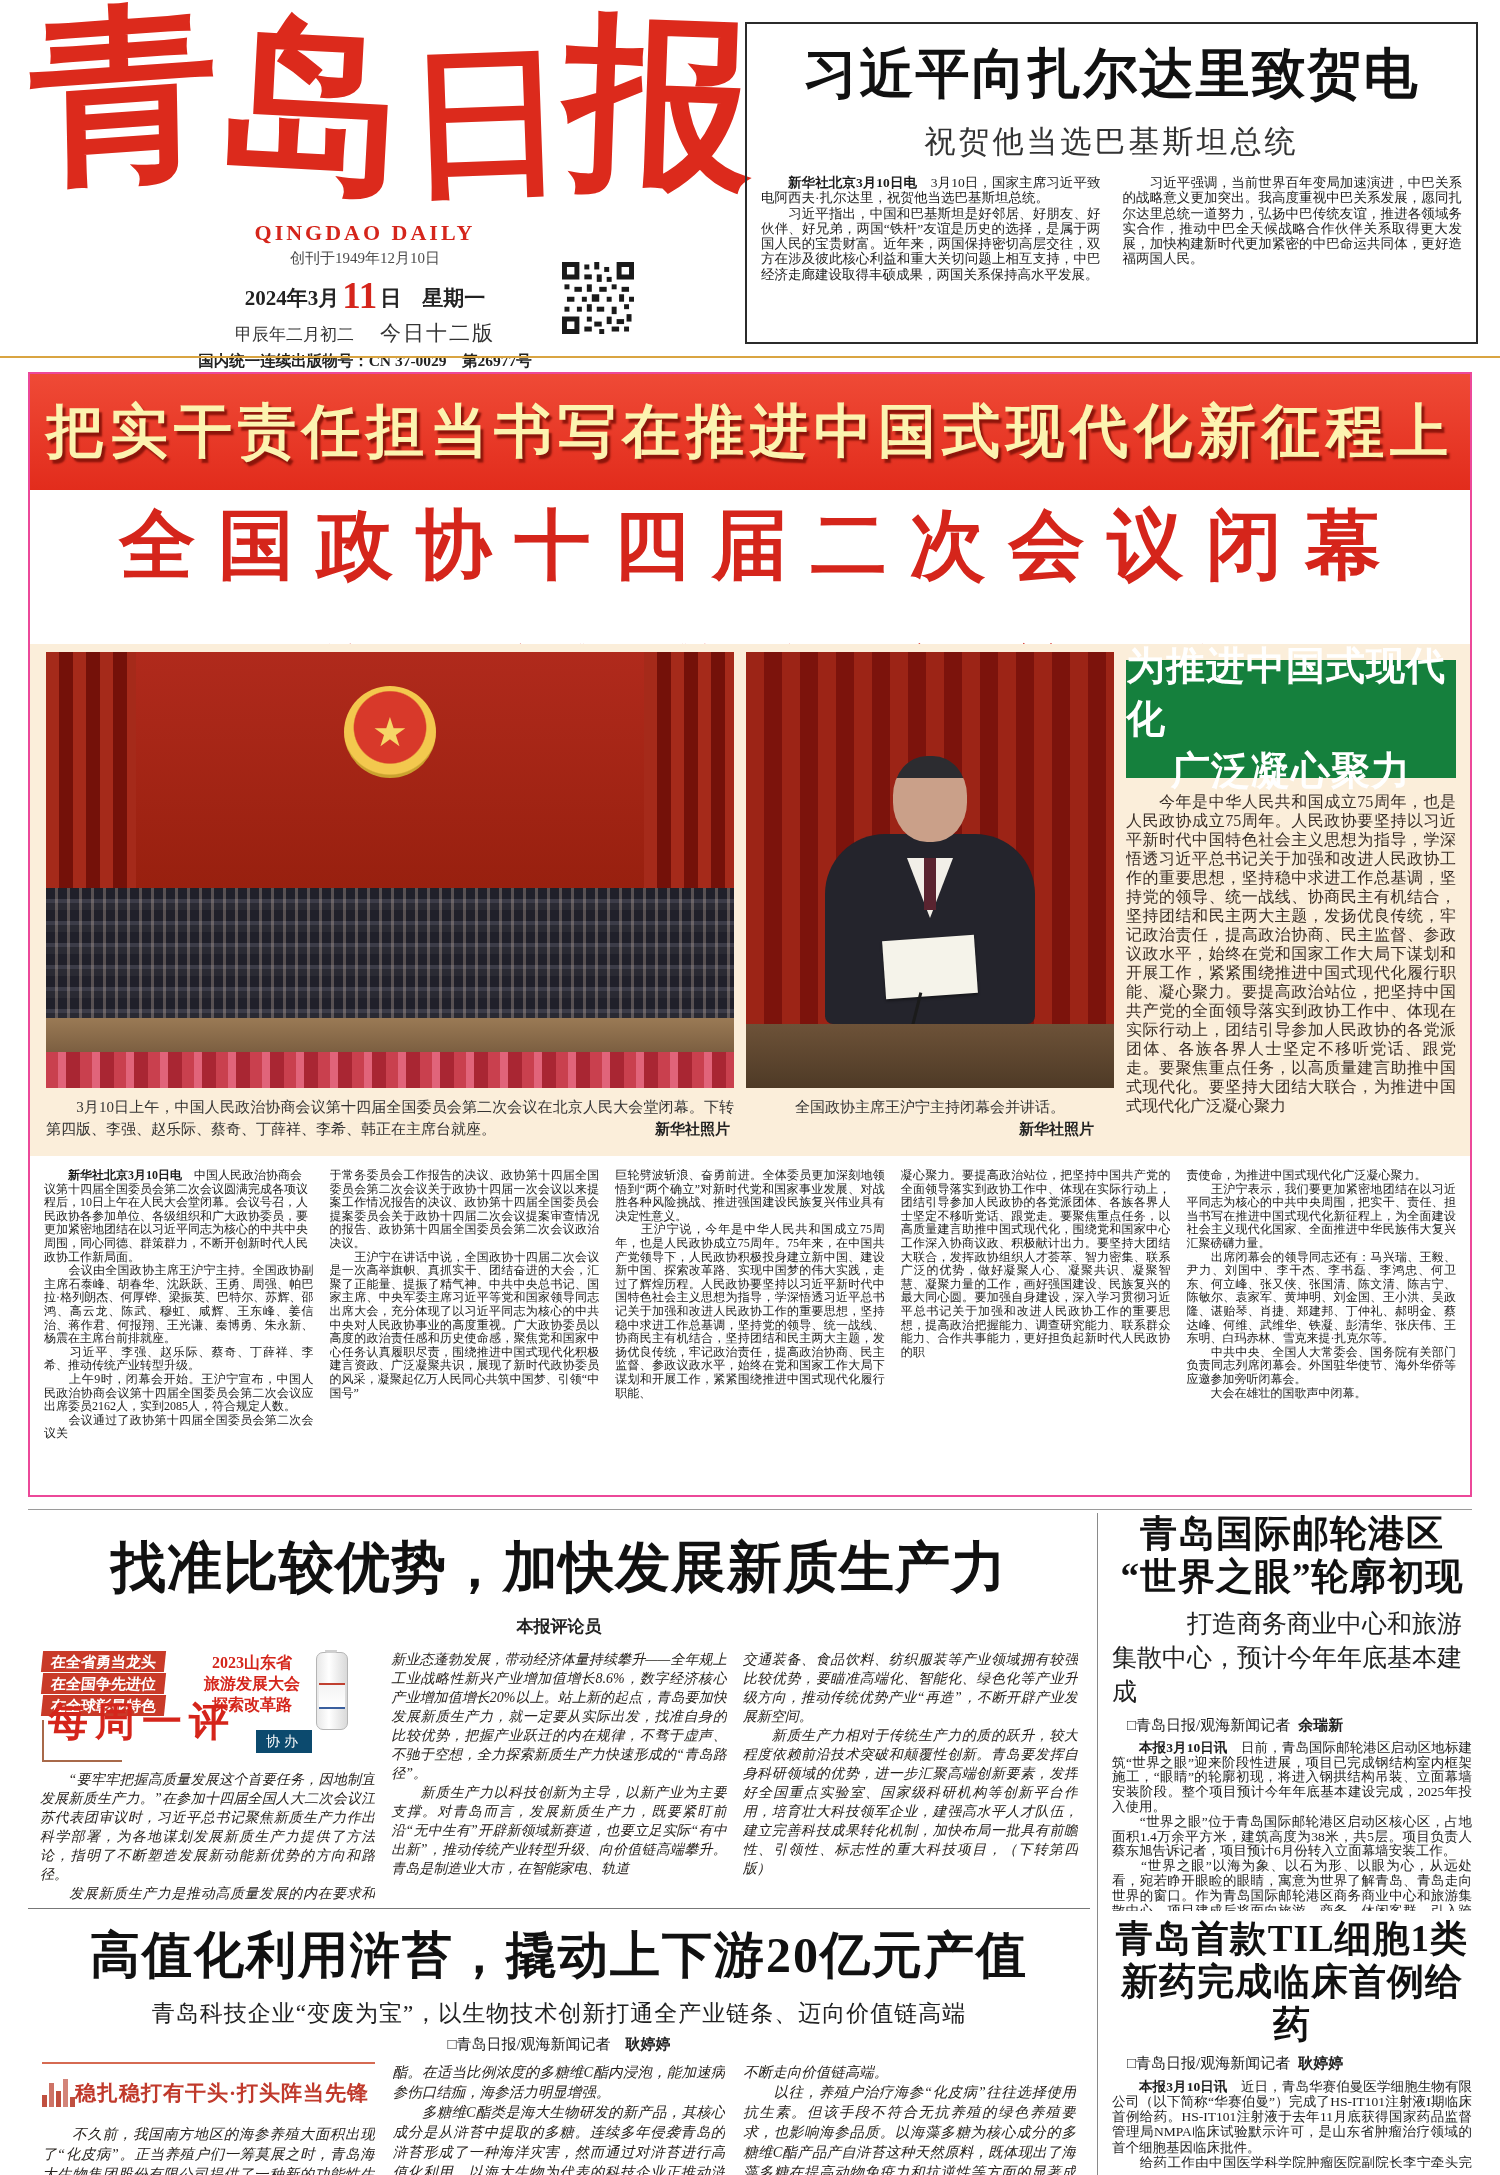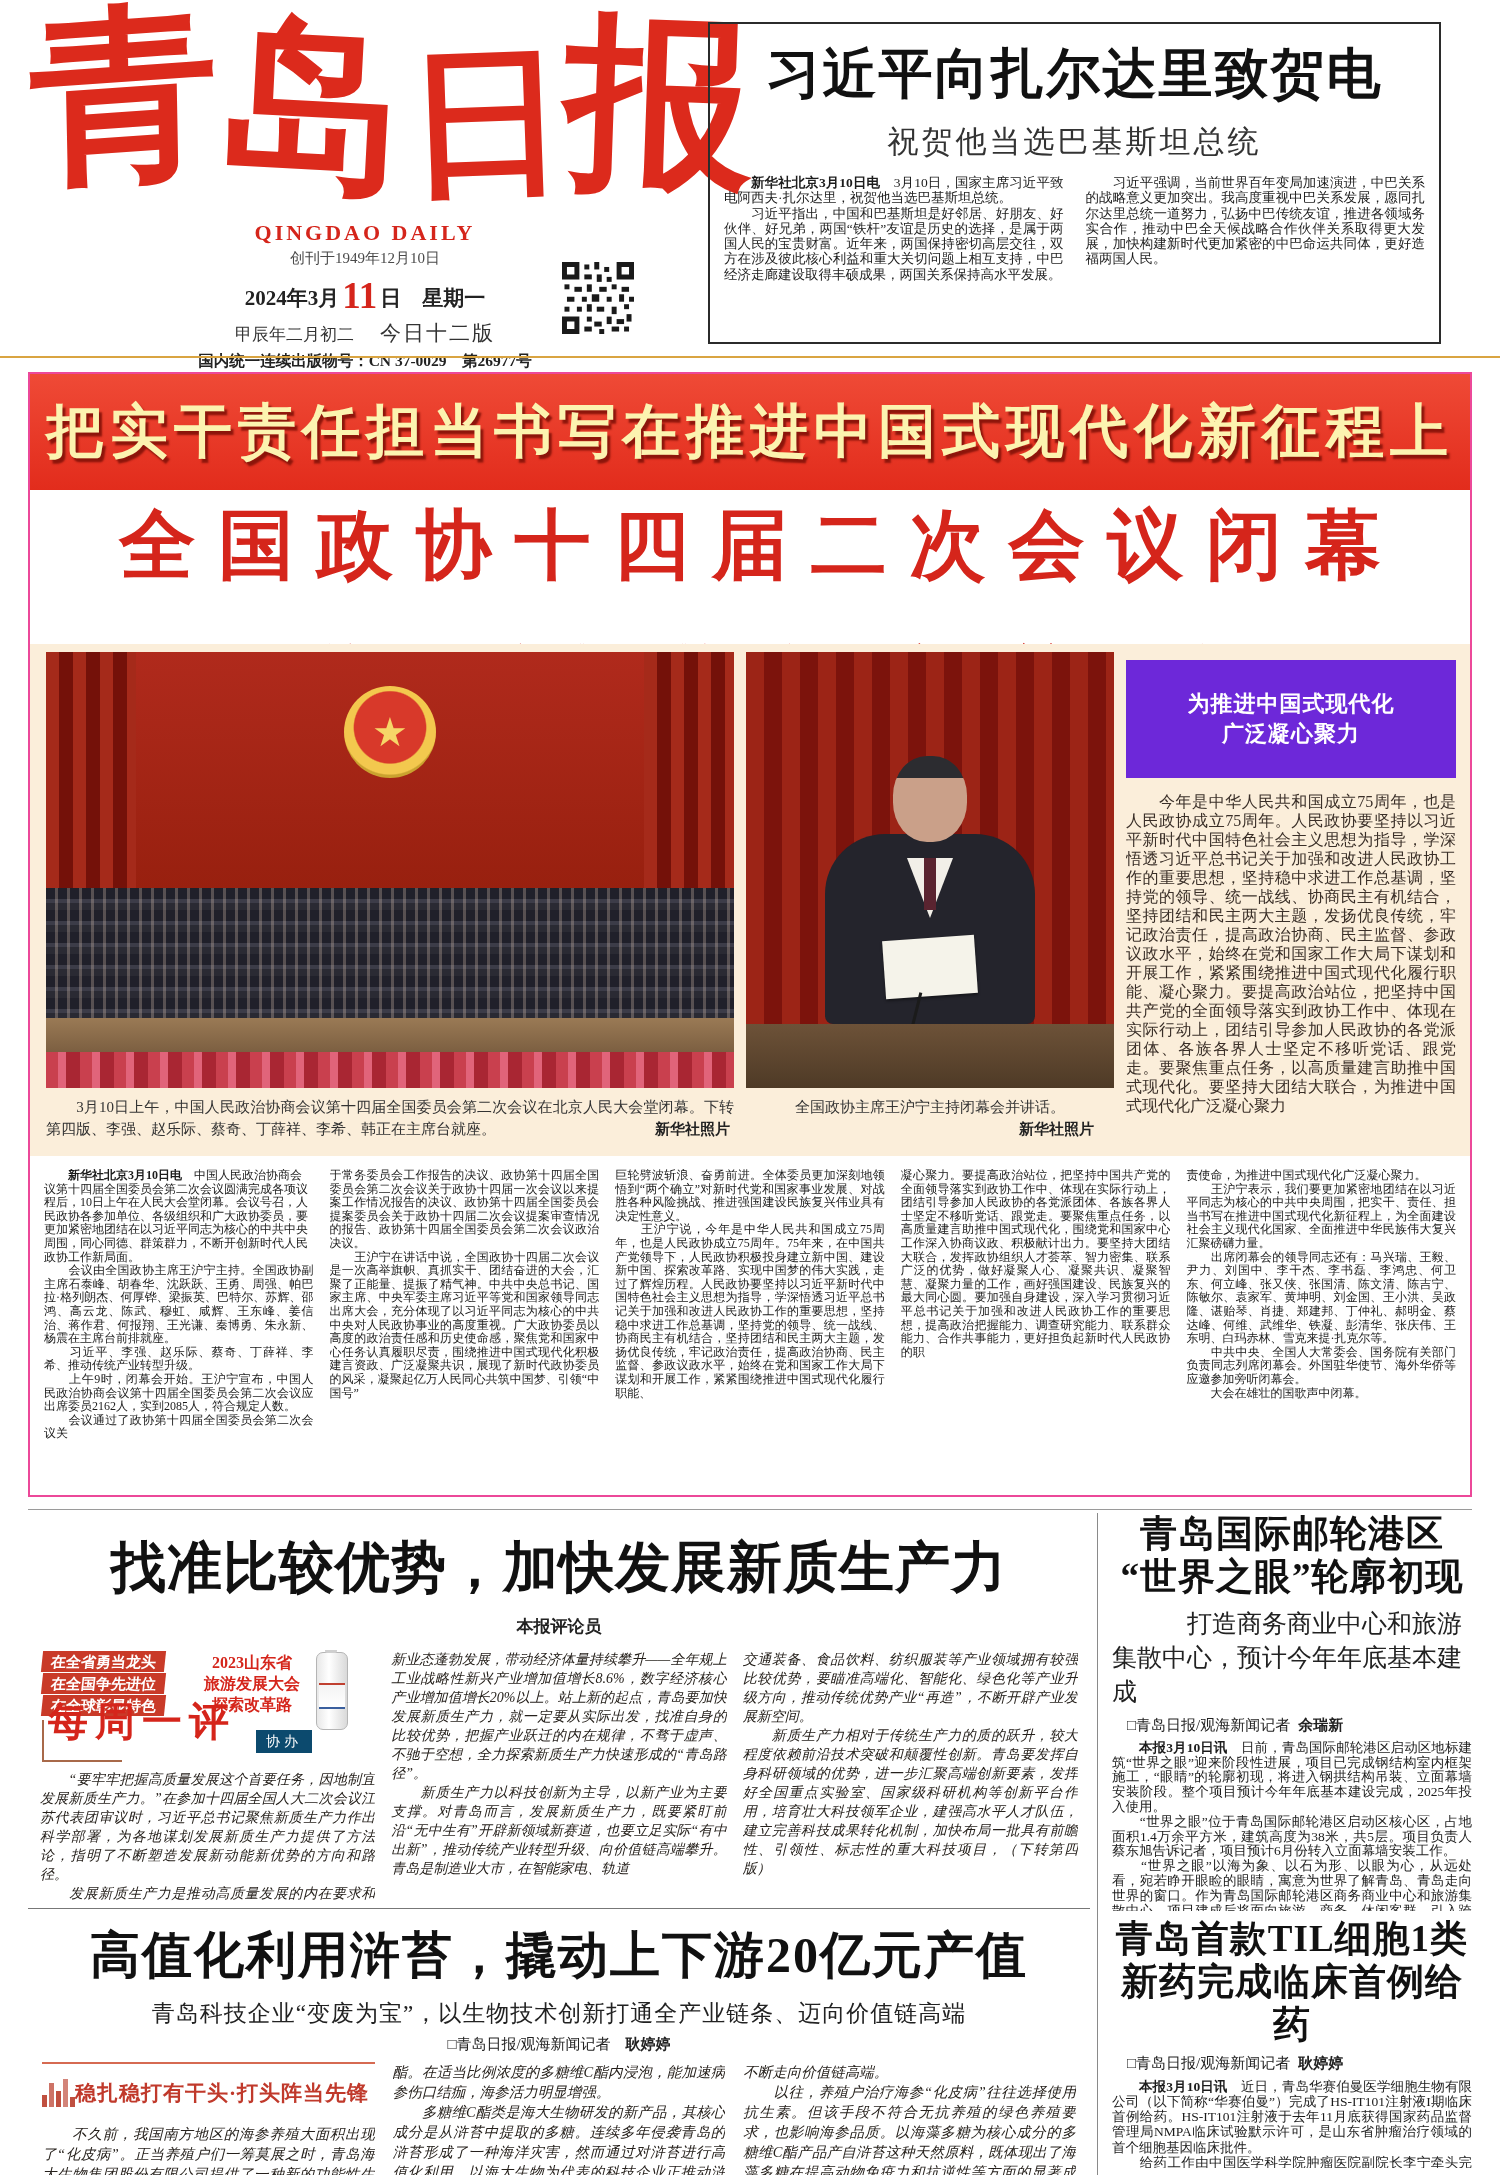--- a/index.html
+++ b/index.html
@@ -21,21 +21,21 @@
   .lunarline{margin-top:2px;font-size:17px;color:#333;}
   .lunarline .edition{font-size:21px;letter-spacing:2px;padding-left:26px;}
   .issueline{margin-top:4px;font-size:15.5px;font-weight:bold;color:#222;}
   .pubrow{margin-top:5px;display:flex;align-items:center;justify-content:center;gap:10px;}
   .pubrow .rule{height:4px;background:#c9251c;}
   .pubrow .r1{width:112px;} .pubrow .r2{width:30px;}
   .pubrow .pubtext{font-size:18px;font-weight:bold;color:#222;letter-spacing:1px;}
   .goldline{position:absolute;left:0;top:356px;width:1500px;height:2px;background:#d9a441;}
   .qr{position:absolute;left:562px;top:262px;width:72px;height:72px;}
   
-  .greeting{position:absolute;left:708px;top:22px;width:733px;height:322px;border:2px solid #2b2b2b;
+  .greeting{position:absolute;left:745px;top:22px;width:733px;height:322px;border:2px solid #2b2b2b;
         box-sizing:border-box;padding:12px 14px 10px;display:flex;flex-direction:column;}
   .greeting h1{margin:2px 0 0;font-size:54px;font-weight:900;text-align:center;letter-spacing:2px;color:#111;}
   .greeting h2{margin:10px 0 0;font-size:31px;font-weight:normal;text-align:center;letter-spacing:3px;color:#333;}
   .greeting .cols{margin-top:12px;flex:1;display:flex;gap:22px;overflow:hidden;
         font-size:13.5px;line-height:15.3px;text-align:justify;color:#1c1c1c;}
   .greeting .cols>div{flex:1;}
   .para{margin:0;text-indent:2em;}
   .lead-bold{font-weight:bold;}
   .paras{white-space:pre-line;text-align:justify;}
   
@@ -82,22 +82,22 @@
   .mic{position:absolute;left:46%;bottom:60px;width:3px;height:36px;background:#1b1b1b;transform:rotate(14deg);}
   
   .caption{position:absolute;top:452px;font-size:15px;line-height:22px;color:#333;text-align:justify;}
   .cap-left{left:16px;width:688px;padding-right:2px;}
   .cap-right{left:716px;width:368px;text-align:center;}
   .credit{font-weight:bold;color:#222;}
   .cap-left .credit{position:absolute;right:6px;bottom:0;}
   .cap-right .credit{display:block;text-align:right;padding-right:20px;}
   
   .sidebar{position:absolute;left:1096px;top:0;width:330px;height:512px;}
-  .sidebar-titlebox{margin-top:16px;height:118px;background:#6d28d9;display:flex;flex-direction:column;
-        align-items:center;justify-content:center;color:#fff;font-weight:900;font-size:22px;line-height:1.35;letter-spacing:1px;}
+  .sidebar-titlebox{margin-top:16px;height:118px;background:#15803d;display:flex;flex-direction:column;
+        align-items:center;justify-content:center;color:#fff;font-weight:900;font-size:39px;line-height:1.35;letter-spacing:1px;}
   .sidebar-body{margin-top:14px;height:356px;overflow:hidden;font-size:16px;line-height:19px;
         color:#3a2f28;text-align:justify;white-space:pre-line;}
   
   .story{position:absolute;left:14px;top:795px;width:1412px;height:322px;display:flex;gap:16px;overflow:hidden;
         font-size:12px;line-height:13.6px;color:#1b1b1b;}
   .story>div{flex:1;overflow:hidden;}
   
   .mid-topline{position:absolute;left:28px;top:1509px;width:1444px;height:1px;background:#9a9a9a;}
   .vdivider{position:absolute;left:1097px;top:1513px;width:1px;height:662px;background:#8a8a8a;}
   .hdivider{position:absolute;left:28px;top:1908px;width:1062px;height:1px;background:#777;}

